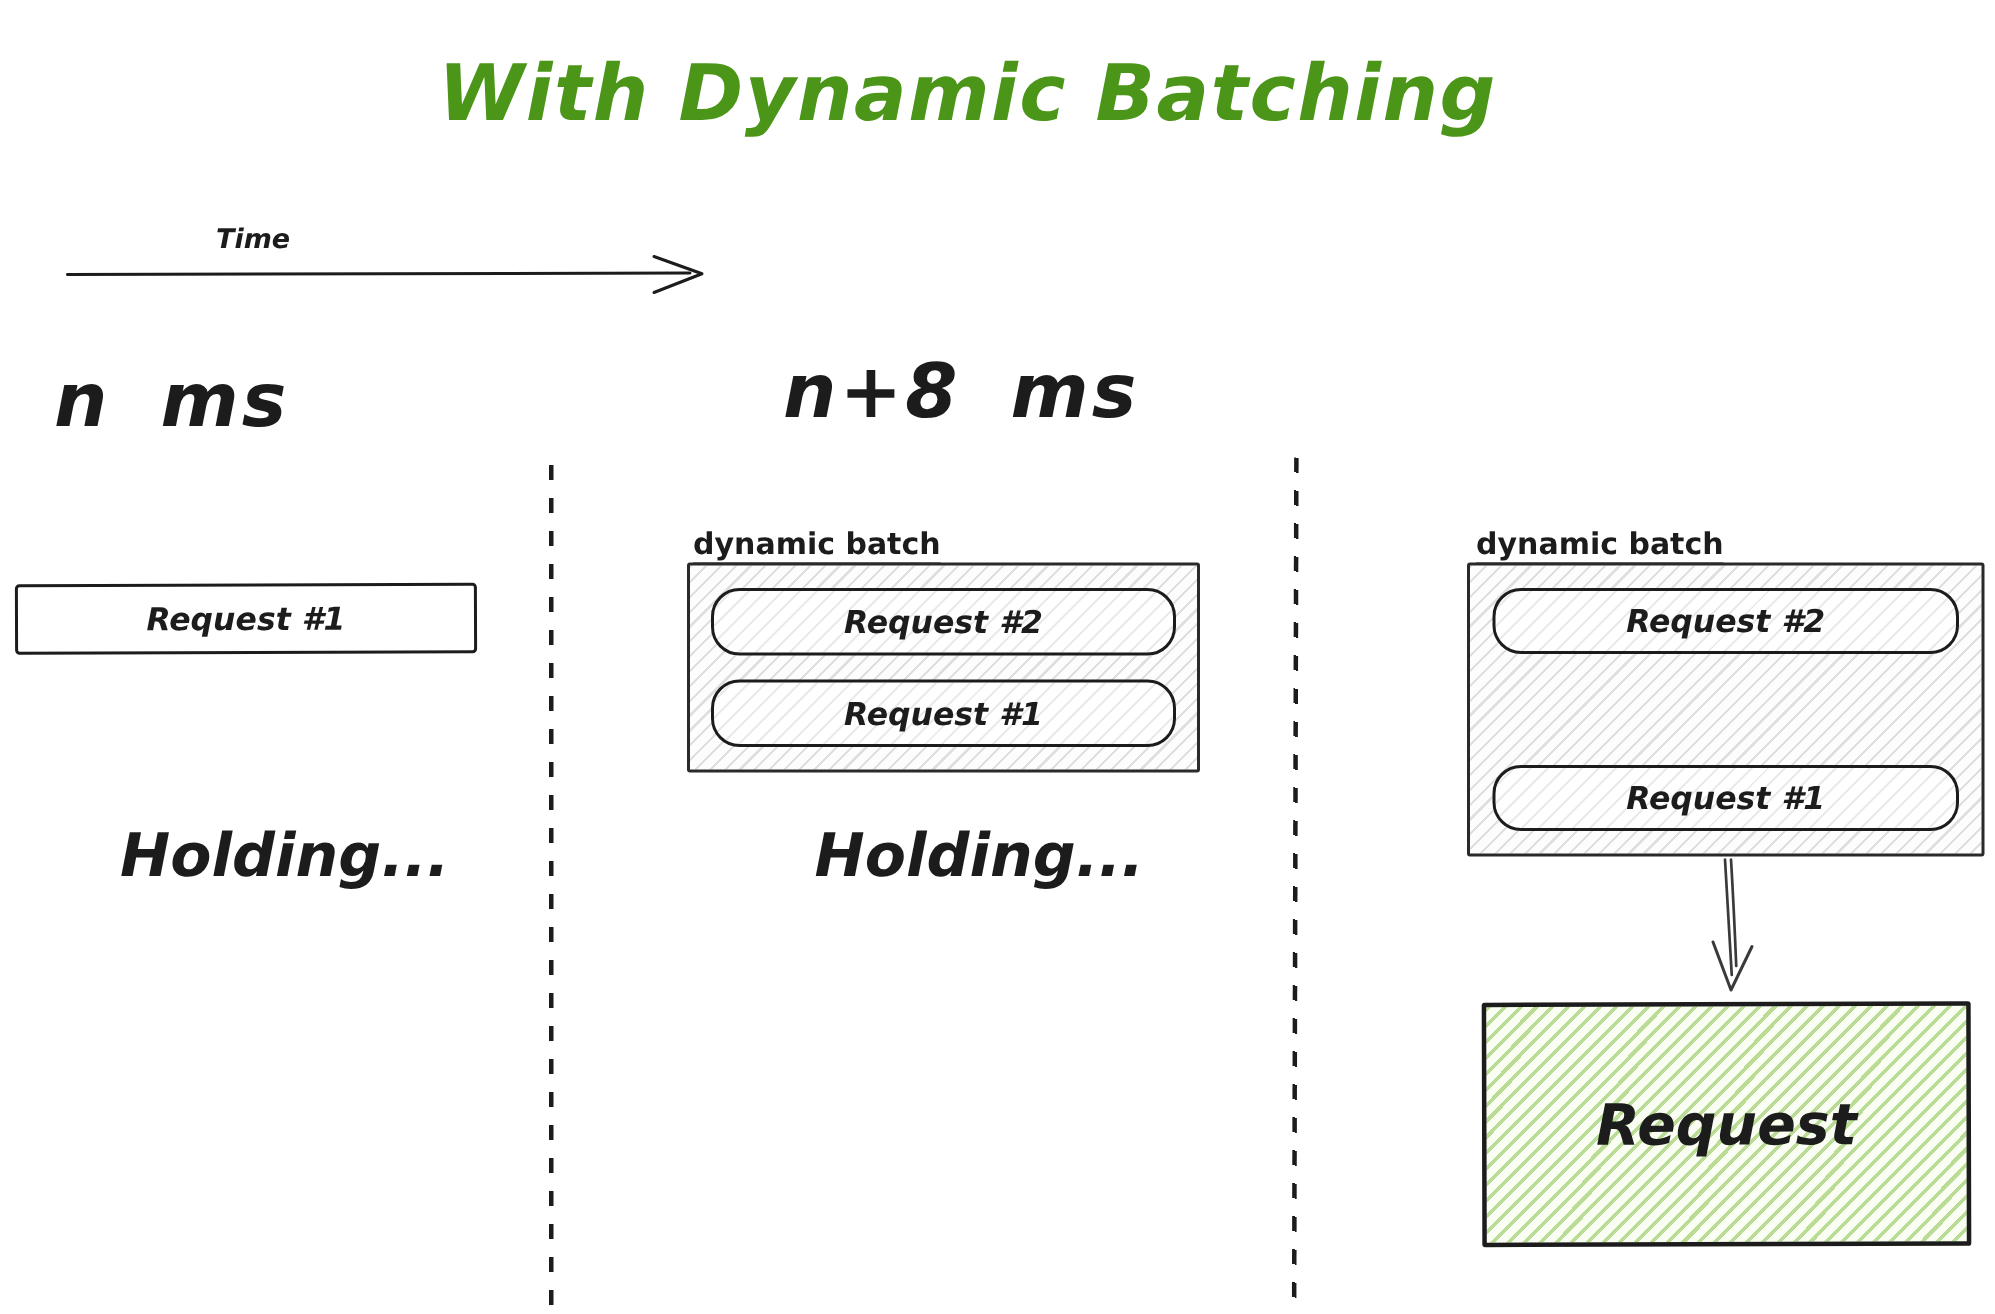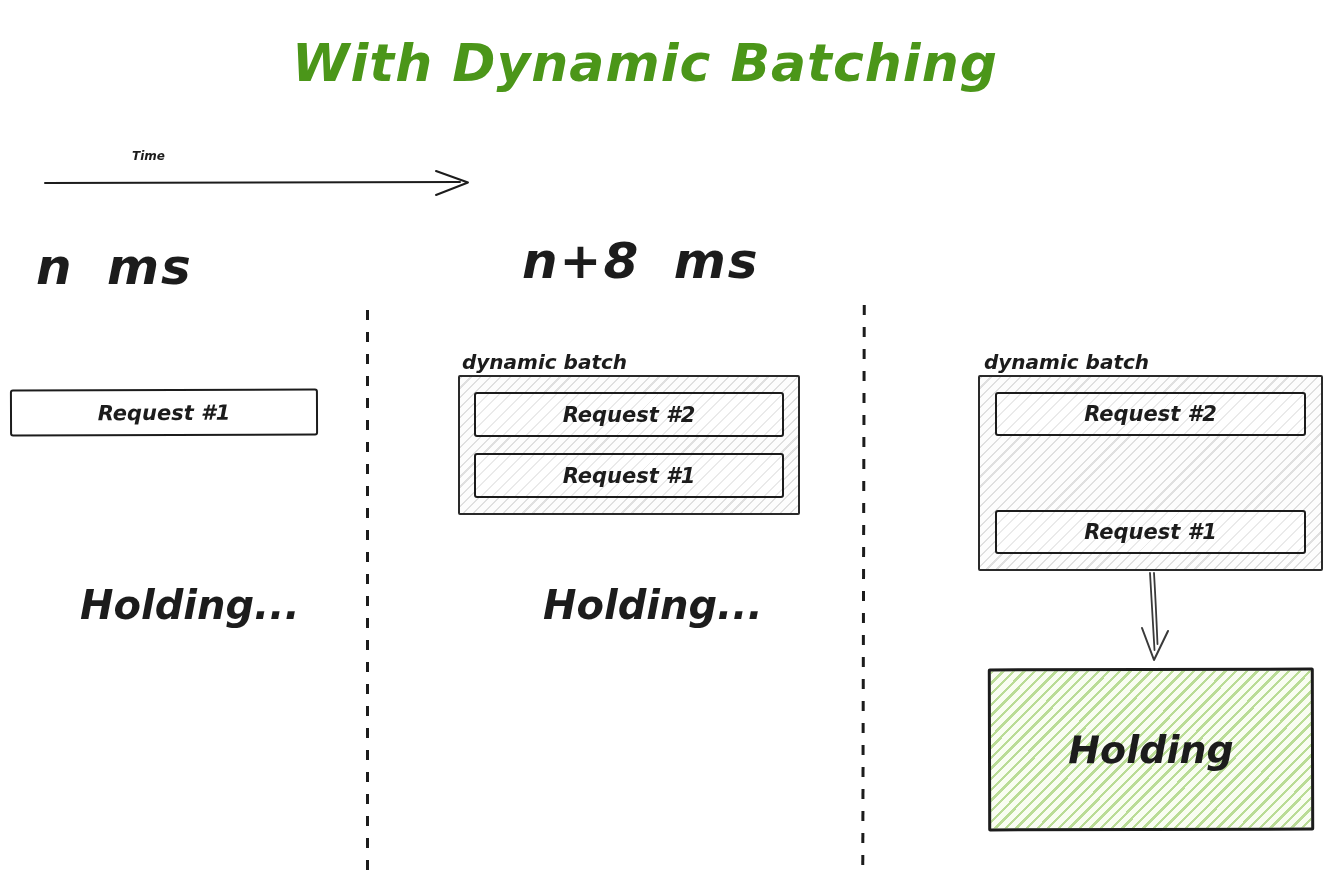--- a/index.html
+++ b/index.html
@@ -12,21 +12,21 @@
   .canvas{
     position:relative;width:1330px;height:876px;background:#ffffff;overflow:hidden;
   }
   .title{
     position:absolute;left:140px;top:8px;width:1010px;margin:0;
     text-align:center;font-size:52px;line-height:110px;font-weight:bold;font-style:italic;
     letter-spacing:1px;color:var(--title-green);
   }
   .time-axis{position:absolute;left:40px;top:145px;width:440px;height:60px;}
   .time-label{
-    position:absolute;left:92px;top:4px;font-size:12px;font-weight:bold;font-style:italic;color:var(--ink);text-align:center;
+    position:absolute;left:104px;top:4px;font-size:18px;font-weight:bold;font-style:italic;color:var(--ink);text-align:center;
   }
   .time-arrow-svg{position:absolute;left:0;top:0;}
   .col-header{
     position:absolute;font-size:50px;font-weight:bold;font-style:italic;
     color:var(--ink);letter-spacing:2px;word-spacing:14px;white-space:nowrap;
   }
   .header-1{left:36px;top:238px;}
   .header-2{left:522px;top:232px;}
   .header-3{left:1022px;top:222px;}
   .divider{
@@ -41,38 +41,38 @@
     font-size:21px;font-weight:bold;font-style:italic;color:var(--ink);
     background:
       repeating-linear-gradient(135deg, rgba(150,150,150,0.20) 0 1.4px, transparent 1.4px 8px),
       #ffffff;
   }
   .req-solo{
     position:absolute;left:10px;top:389px;width:308px;height:47px;
     background:#ffffff;transform:rotate(-0.2deg);
   }
   .batch-label{
-    position:absolute;font-size:20px;font-weight:bold;font-style:italic;color:var(--ink);
+    position:absolute;font-size:20px;font-weight:bold;color:var(--ink);
     border-bottom:2px solid var(--ink);padding-bottom:1px;white-space:nowrap;
   }
   .batch-label-2{left:462px;top:350px;}
   .batch-label-3{left:984px;top:350px;}
   .batch{
     position:absolute;border:2.5px solid var(--border-dark);border-radius:2px;box-sizing:border-box;
     display:flex;flex-direction:column;justify-content:space-between;
     background:
       repeating-linear-gradient(135deg, rgba(140,140,140,0.26) 0 1.5px, transparent 1.5px 7px),
       #fdfdfd;
   }
   .batch-2{left:458px;top:375px;width:342px;height:140px;padding:15px 14px;}
   .batch-3{left:978px;top:375px;width:345px;height:196px;padding:15px 15px;}
-  .batch .req-box{width:100%;height:45px;flex:none;}
+  .batch .req-box{width:100%;height:45px;flex:none;border-radius:19px;}
   .batch-3 .req-box{height:44px;}
   .holding{
-    position:absolute;font-size:40px;font-weight:bold;font-style:italic;color:var(--ink);white-space:nowrap;margin-top:34px;
+    position:absolute;font-size:40px;font-weight:bold;font-style:italic;color:var(--ink);white-space:nowrap;
   }
   .holding-1{left:80px;top:548px;}
   .holding-2{left:543px;top:548px;}
   .down-arrow-svg{position:absolute;left:1118px;top:570px;}
   .server-box{
     position:absolute;left:988px;top:668px;width:326px;height:163px;box-sizing:border-box;
     border:3px solid var(--ink);border-radius:2px;
     display:flex;align-items:center;justify-content:center;
     font-size:38px;font-weight:bold;font-style:italic;color:var(--ink);
     background:
@@ -118,15 +118,15 @@
     <div class="req-box">Request #2</div>
     <div class="req-box">Request #1</div>
   </div>
 
   <svg class="down-arrow-svg" width="80" height="100" viewBox="0 0 80 100">
     <path d="M32 3 C33.5 30 35 55 36.5 80" stroke="#3a3a3a" stroke-width="1.8" fill="none" stroke-linecap="round"></path>
     <path d="M36 3 C37.5 28 38.5 50 39.5 74" stroke="#3a3a3a" stroke-width="1.8" fill="none" stroke-linecap="round"></path>
     <path d="M24 58 L36 90 L50 61" stroke="#3a3a3a" stroke-width="2" fill="none" stroke-linejoin="round" stroke-linecap="round"></path>
   </svg>
 
-  <div class="server-box">Holding</div>
+  <div class="server-box">Request</div>
 
 </div>
 
 </body></html>

